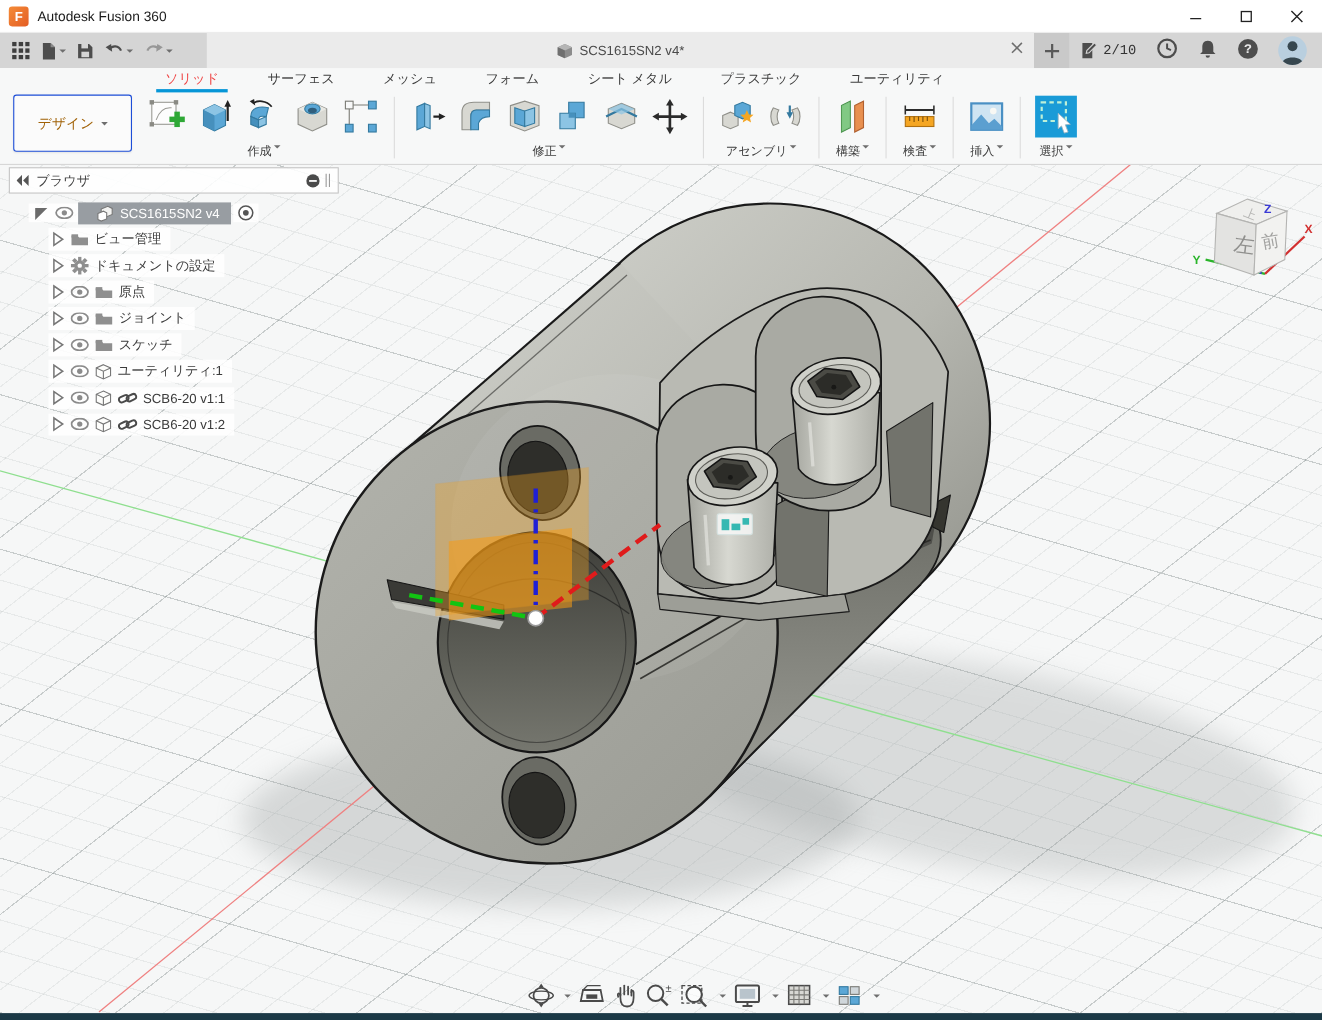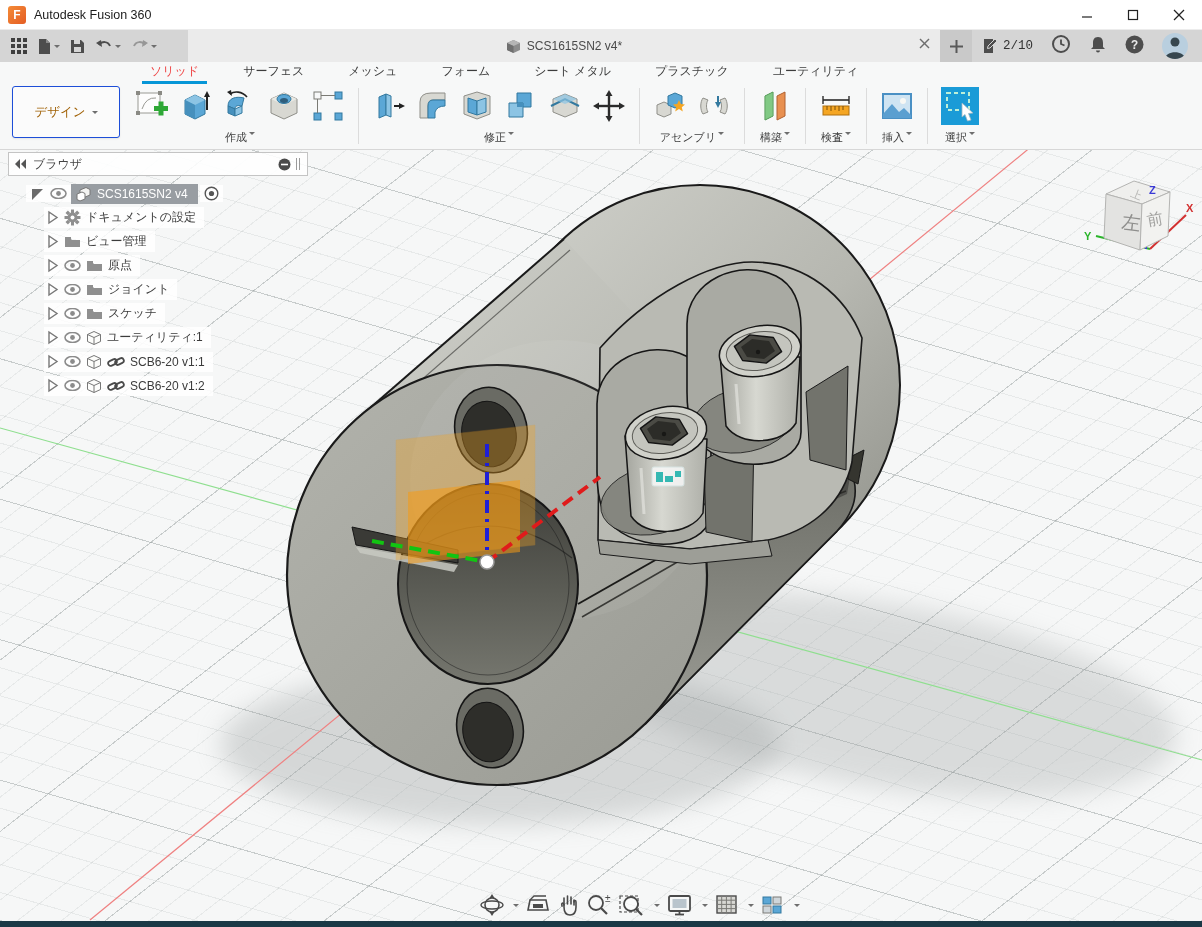--- a/index.html
+++ b/index.html
@@ -53,21 +53,21 @@
 
   
   .browser{position:absolute;top:2px;left:8px;width:300px;}
   .bheader{height:24px;background:rgba(255,255,255,.88);border:1px solid #c4c4c4;display:flex;align-items:center;padding:0 6px;box-sizing:border-box;color:#444;font-family:Liberation Mono, monospace;}
   .bheader .title{margin-left:6px;font-size:12px;}
   .bh-right{margin-left:auto;display:flex;align-items:center;gap:4px;}
   .btree{margin-top:6px;display:flex;flex-direction:column;gap:1px;}
   .brow{display:flex;align-items:center;height:23px;}
   .brow .chip{display:inline-flex;align-items:center;gap:5px;background:rgba(255,255,255,.82);padding:2px 8px 2px 2px;}
   .brow.child{padding-left:36px;}
-  .selbox{display:inline-flex;align-items:center;gap:5px;background:#989da2;color:#fff;padding:2px 10px 2px 4px;font-size:12px;}
+  .selbox{display:inline-flex;align-items:center;gap:5px;background:#989da2;color:#fff;padding:2px 10px 2px 16px;font-size:12px;}
   .rootchip{display:inline-flex;align-items:center;gap:5px;background:rgba(255,255,255,.82);padding:1px 4px;}
   .blabel{font-size:12px;color:#3b3b3b;white-space:nowrap;}
 
   
   .bottomnav{position:absolute;left:480px;top:743px;display:flex;align-items:center;gap:7px;}
   .nbtn{display:flex;align-items:center;}
   .bottomstrip{position:absolute;bottom:0;left:0;width:100%;height:6px;background:#1b3946;}
 </style>
 </head>
 <body>
@@ -618,20 +618,33 @@
                 <circle cx="7.5" cy="7.5" r="2.6" fill="#555"></circle>
               </svg>
           </span>
         </div>
 
         <div class="brow child">
           <span class="chip">
             <svg width="13" height="15">
                 <polygon points="3,2 11,7.5 3,13" fill="none" stroke="#777" stroke-width="1.4"></polygon>
               </svg>
+            <svg width="17" height="13">
+                <path d="M1,3 L6,3 L8,5 L16,5 L16,12 L1,12 Z" fill="#8f8f8f"></path>
+                <rect x="1" y="2" width="6" height="3" fill="#8f8f8f"></rect>
+              </svg>
+            <span class="blabel">ビュー管理</span>
+          </span>
+        </div>
+
+        <div class="brow child">
+          <span class="chip">
+            <svg width="13" height="15">
+                <polygon points="3,2 11,7.5 3,13" fill="none" stroke="#777" stroke-width="1.4"></polygon>
+              </svg>
             <svg width="17" height="17">
                 <circle cx="8.5" cy="8.5" r="5" fill="#8f8f8f"></circle>
                 <circle cx="8.5" cy="8.5" r="2" fill="#fff"></circle>
                 <g fill="#8f8f8f">
                   <rect x="7" y="0.5" width="3" height="4"></rect>
                   <rect x="7" y="12.5" width="3" height="4"></rect>
                   <rect x="0.5" y="7" width="4" height="3"></rect>
                   <rect x="12.5" y="7" width="4" height="3"></rect>
                   <rect x="2.2" y="2.2" width="3.4" height="3.4" transform="rotate(45 3.9 3.9)"></rect>
                   <rect x="11.4" y="2.2" width="3.4" height="3.4" transform="rotate(45 13.1 3.9)"></rect>
@@ -641,33 +654,20 @@
               </svg>
             <span class="blabel">ドキュメントの設定</span>
           </span>
         </div>
 
         <div class="brow child">
           <span class="chip">
             <svg width="13" height="15">
                 <polygon points="3,2 11,7.5 3,13" fill="none" stroke="#777" stroke-width="1.4"></polygon>
               </svg>
-            <svg width="17" height="13">
-                <path d="M1,3 L6,3 L8,5 L16,5 L16,12 L1,12 Z" fill="#8f8f8f"></path>
-                <rect x="1" y="2" width="6" height="3" fill="#8f8f8f"></rect>
-              </svg>
-            <span class="blabel">ビュー管理</span>
-          </span>
-        </div>
-
-        <div class="brow child">
-          <span class="chip">
-            <svg width="13" height="15">
-                <polygon points="3,2 11,7.5 3,13" fill="none" stroke="#777" stroke-width="1.4"></polygon>
-              </svg>
             <svg width="17" height="11">
                 <ellipse cx="8.5" cy="5.5" rx="7.5" ry="5" fill="none" stroke="#8b8b8b" stroke-width="1.6"></ellipse>
                 <circle cx="8.5" cy="5.5" r="2.4" fill="#8b8b8b"></circle>
               </svg>
             <svg width="17" height="13">
                 <path d="M1,3 L6,3 L8,5 L16,5 L16,12 L1,12 Z" fill="#8f8f8f"></path>
                 <rect x="1" y="2" width="6" height="3" fill="#8f8f8f"></rect>
               </svg>
             <span class="blabel">原点</span>
           </span>

